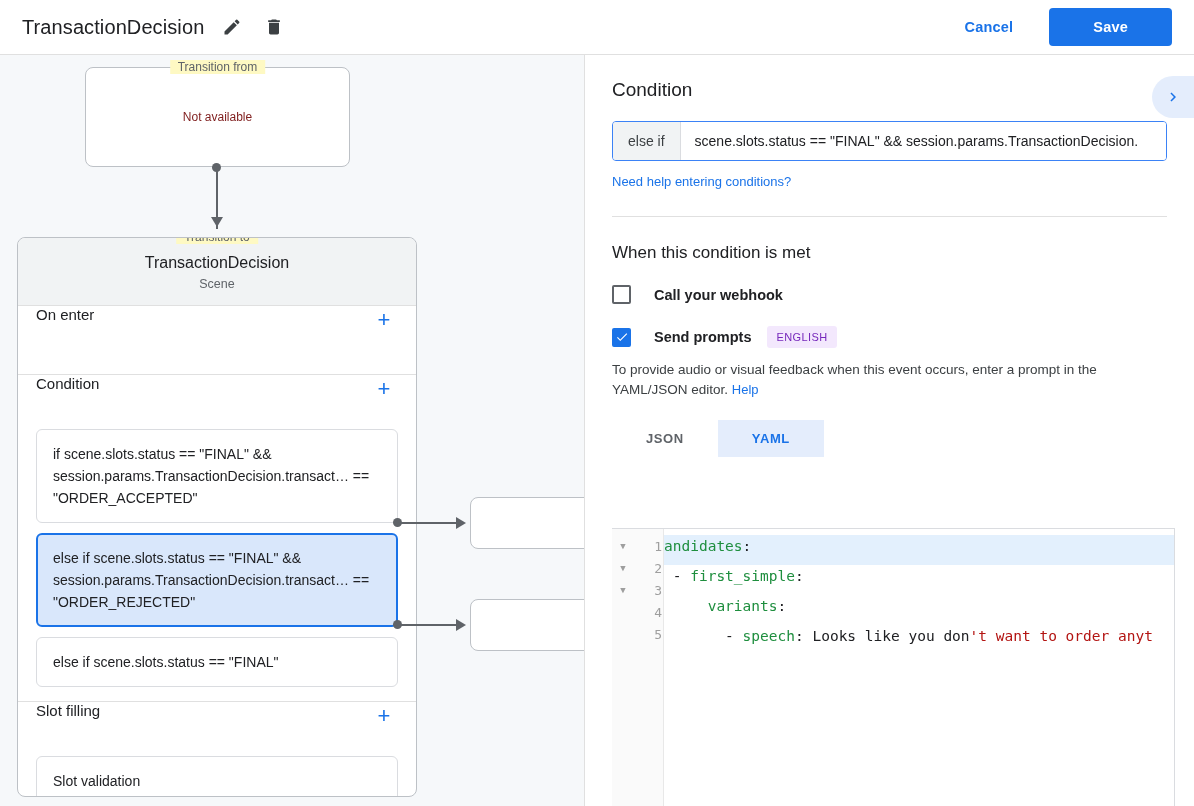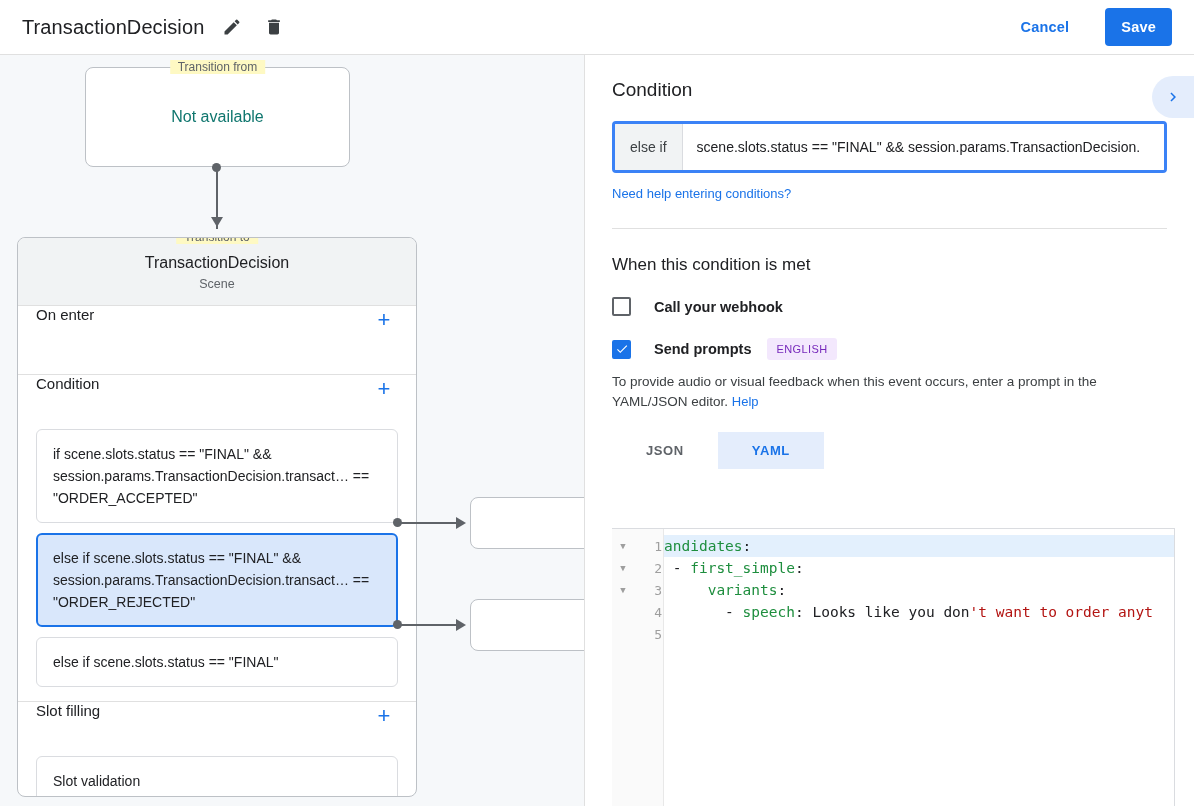--- a/index.html
+++ b/index.html
@@ -48,21 +48,21 @@
     border-radius: 4px;
     cursor: pointer;
     letter-spacing: .2px;
   }
   .btn-save {
     background: #1a73e8; border: none;
     color: #ffffff;
     font-size: 14.5px;
     font-weight: 600;
     font-family: "Liberation Sans", sans-serif;
-    padding: 11px 16px;
+    padding: 11px 44px;
     border-radius: 4px;
     margin-left: 22px;
     cursor: pointer;
     letter-spacing: .2px;
   }
 
   
   .body-area {
     position: absolute; top: 55px; left: 0;
     width: 1194px; height: 751px;
@@ -98,21 +98,21 @@
     color: #5f6368;
     white-space: nowrap;
   }
 
   
   #node-from {
     left: 85px; top: 12px;
     width: 265px; height: 100px;
     display: flex; align-items: center; justify-content: center;
   }
-  .node-main-text { font-size: 16px; color: #0f766e; }
+  .node-main-text { font-size: 12px; color: #7f1d1d; }
 
   
   .conn-dot {
     position: absolute;
     width: 9px; height: 9px;
     border-radius: 50%;
     background: #5f6368;
   }
   .conn-line-v {
     position: absolute;
@@ -226,24 +226,24 @@
     border-radius: 21px 0 0 21px;
     background: #e4edfc;
     display: flex; align-items: center; justify-content: center;
     cursor: pointer;
     border: none;
   }
 
   .cond-row {
     display: flex;
     margin-top: 20px;
-    border: 3px solid #3b82f6;
+    border: 1px solid #3b82f6;
     border-radius: 4px;
     overflow: hidden;
-    height: 52px;
+    height: 40px;
   }
   .cond-prefix {
     background: #f1f3f4;
     border-right: 1px solid #dadce0;
     display: flex; align-items: center;
     padding: 0 15px;
     font-size: 14px;
     color: #3c4043;
     white-space: nowrap;
   }
@@ -374,21 +374,21 @@
   }
   .code {
     flex: 1;
     padding-top: 6px;
     font-family: "DejaVu Sans Mono", monospace;
     font-size: 14.5px;
     overflow: hidden;
     white-space: pre;
   }
   .code-line {
-    height: 22px;
+    height: 30px;
     line-height: 22px;
     padding-left: 0px;
     color: #202124;
   }
   .code-line.hl { background: #e3f0fd; }
   .tok-key { color: #1e8e3e; }
   .tok-str { color: #b31412; }
   .tok-plain { color: #202124; }
   .editor-rborder {
     position: absolute;

